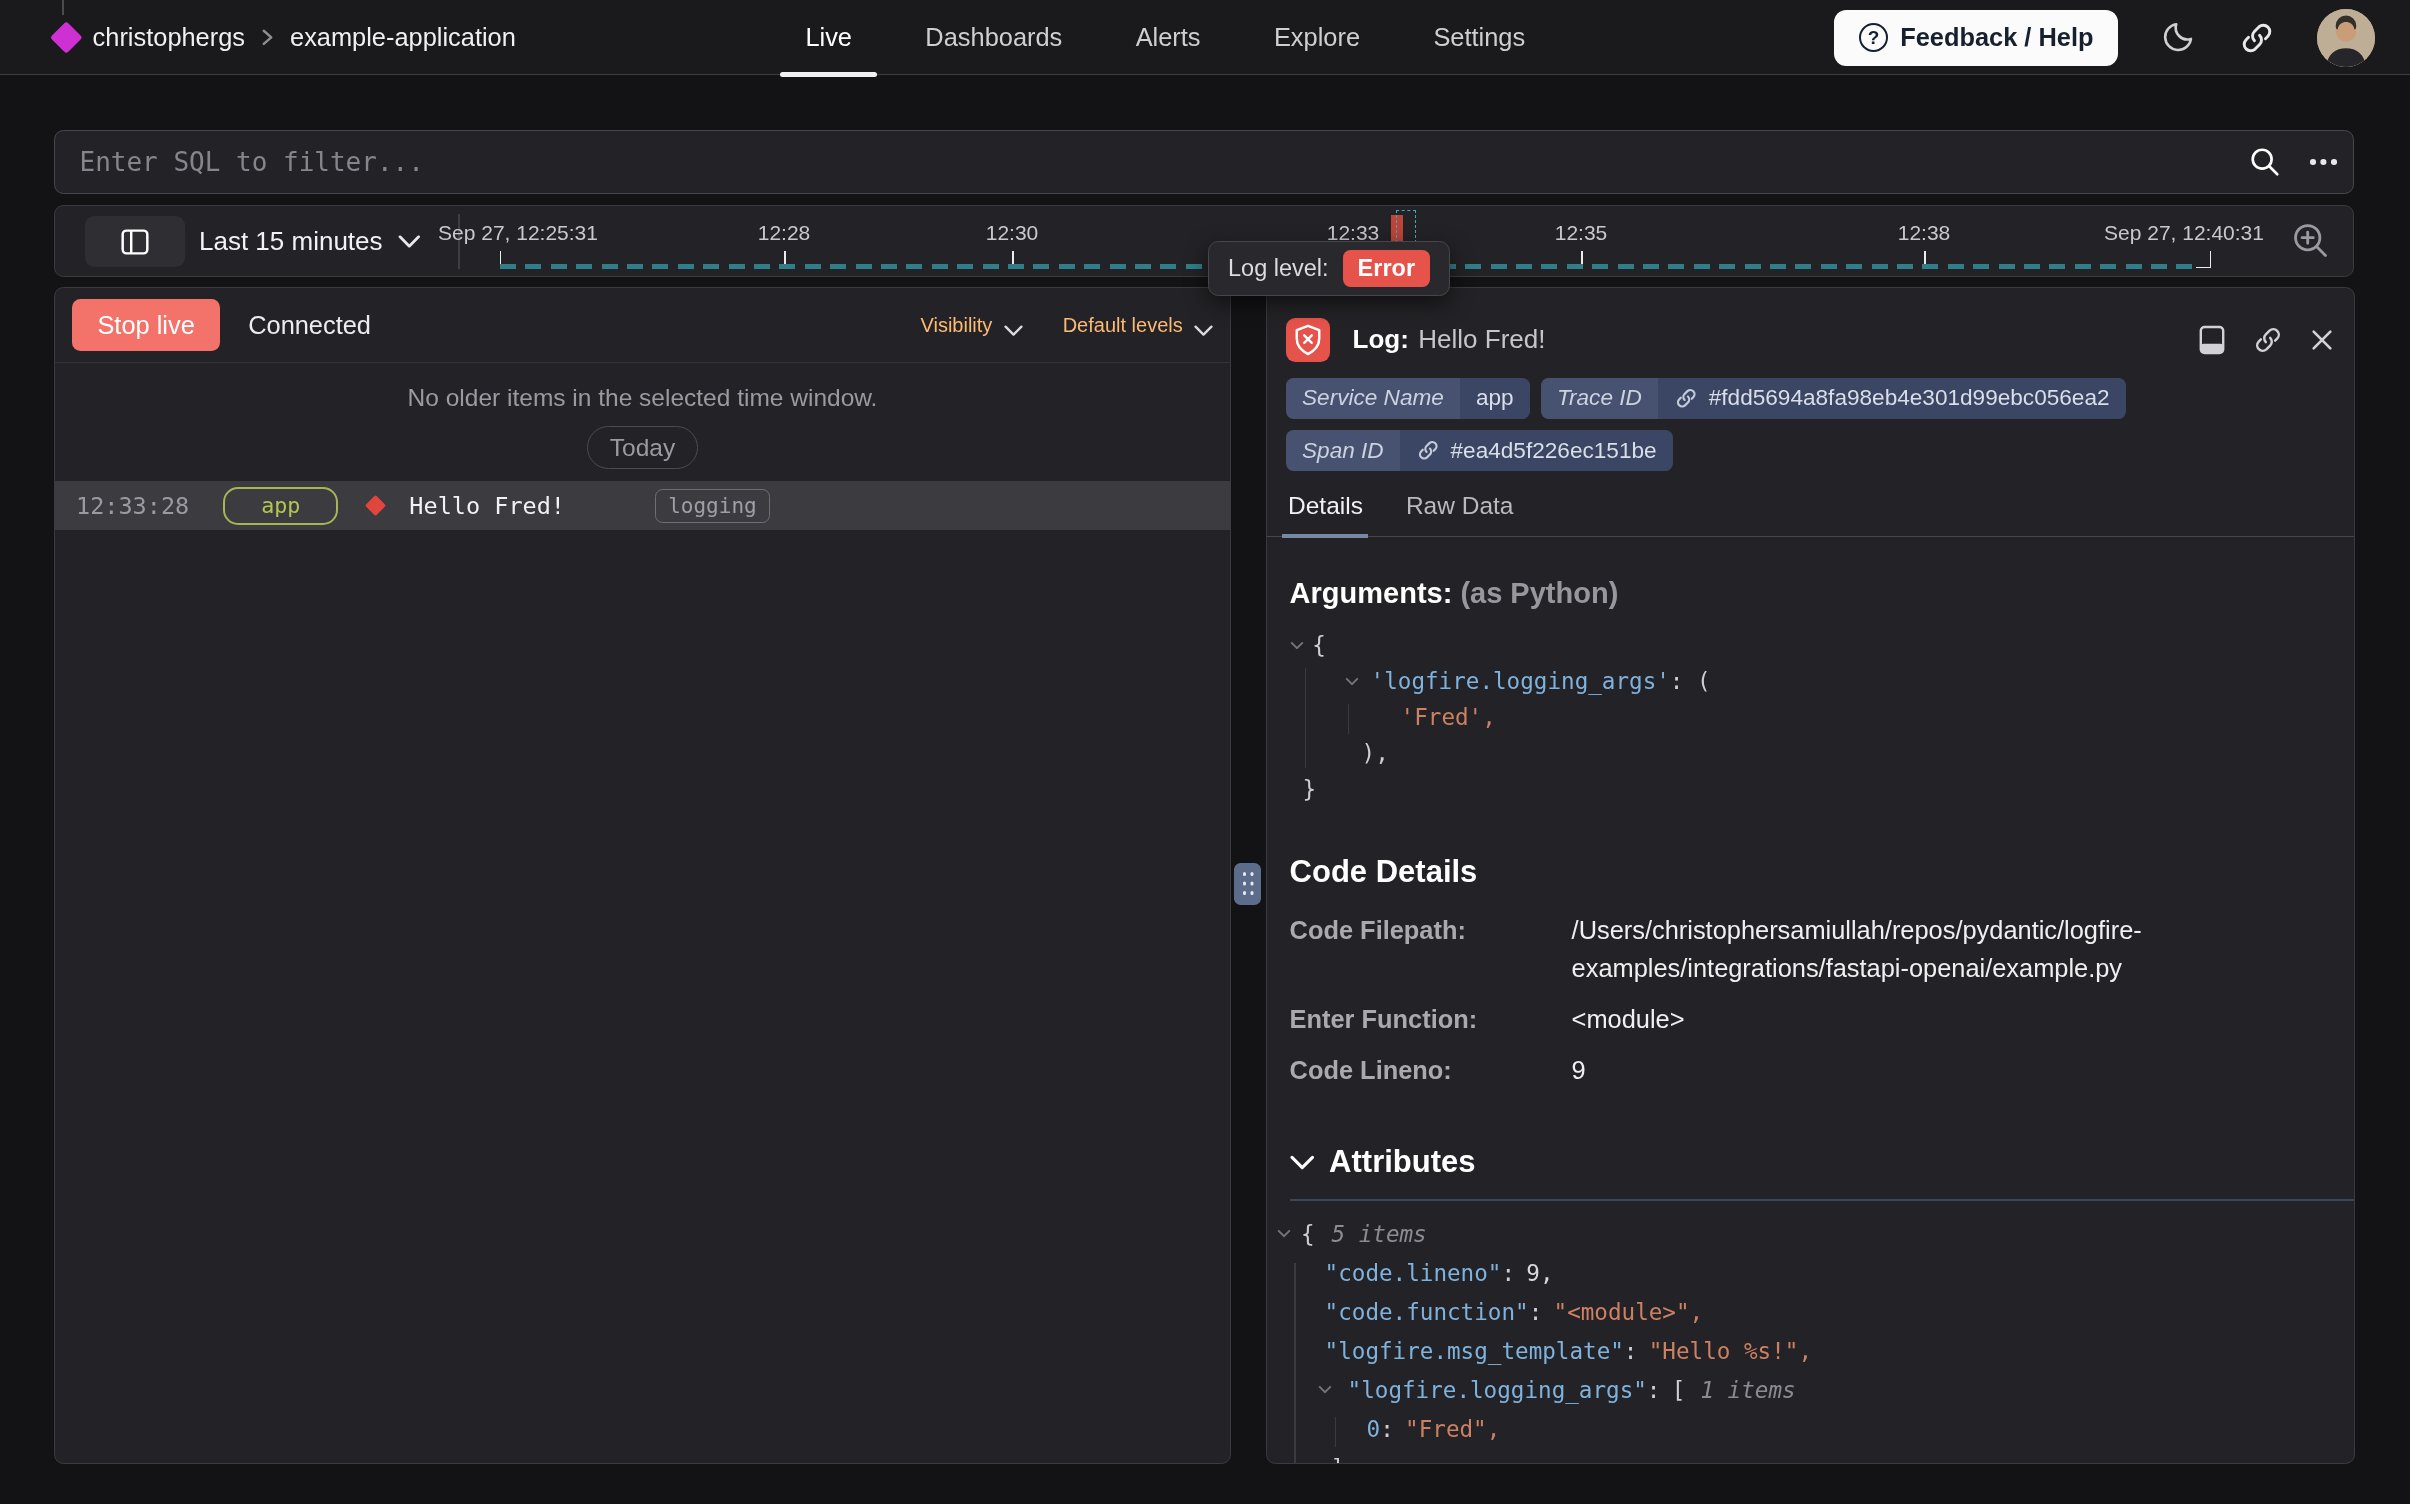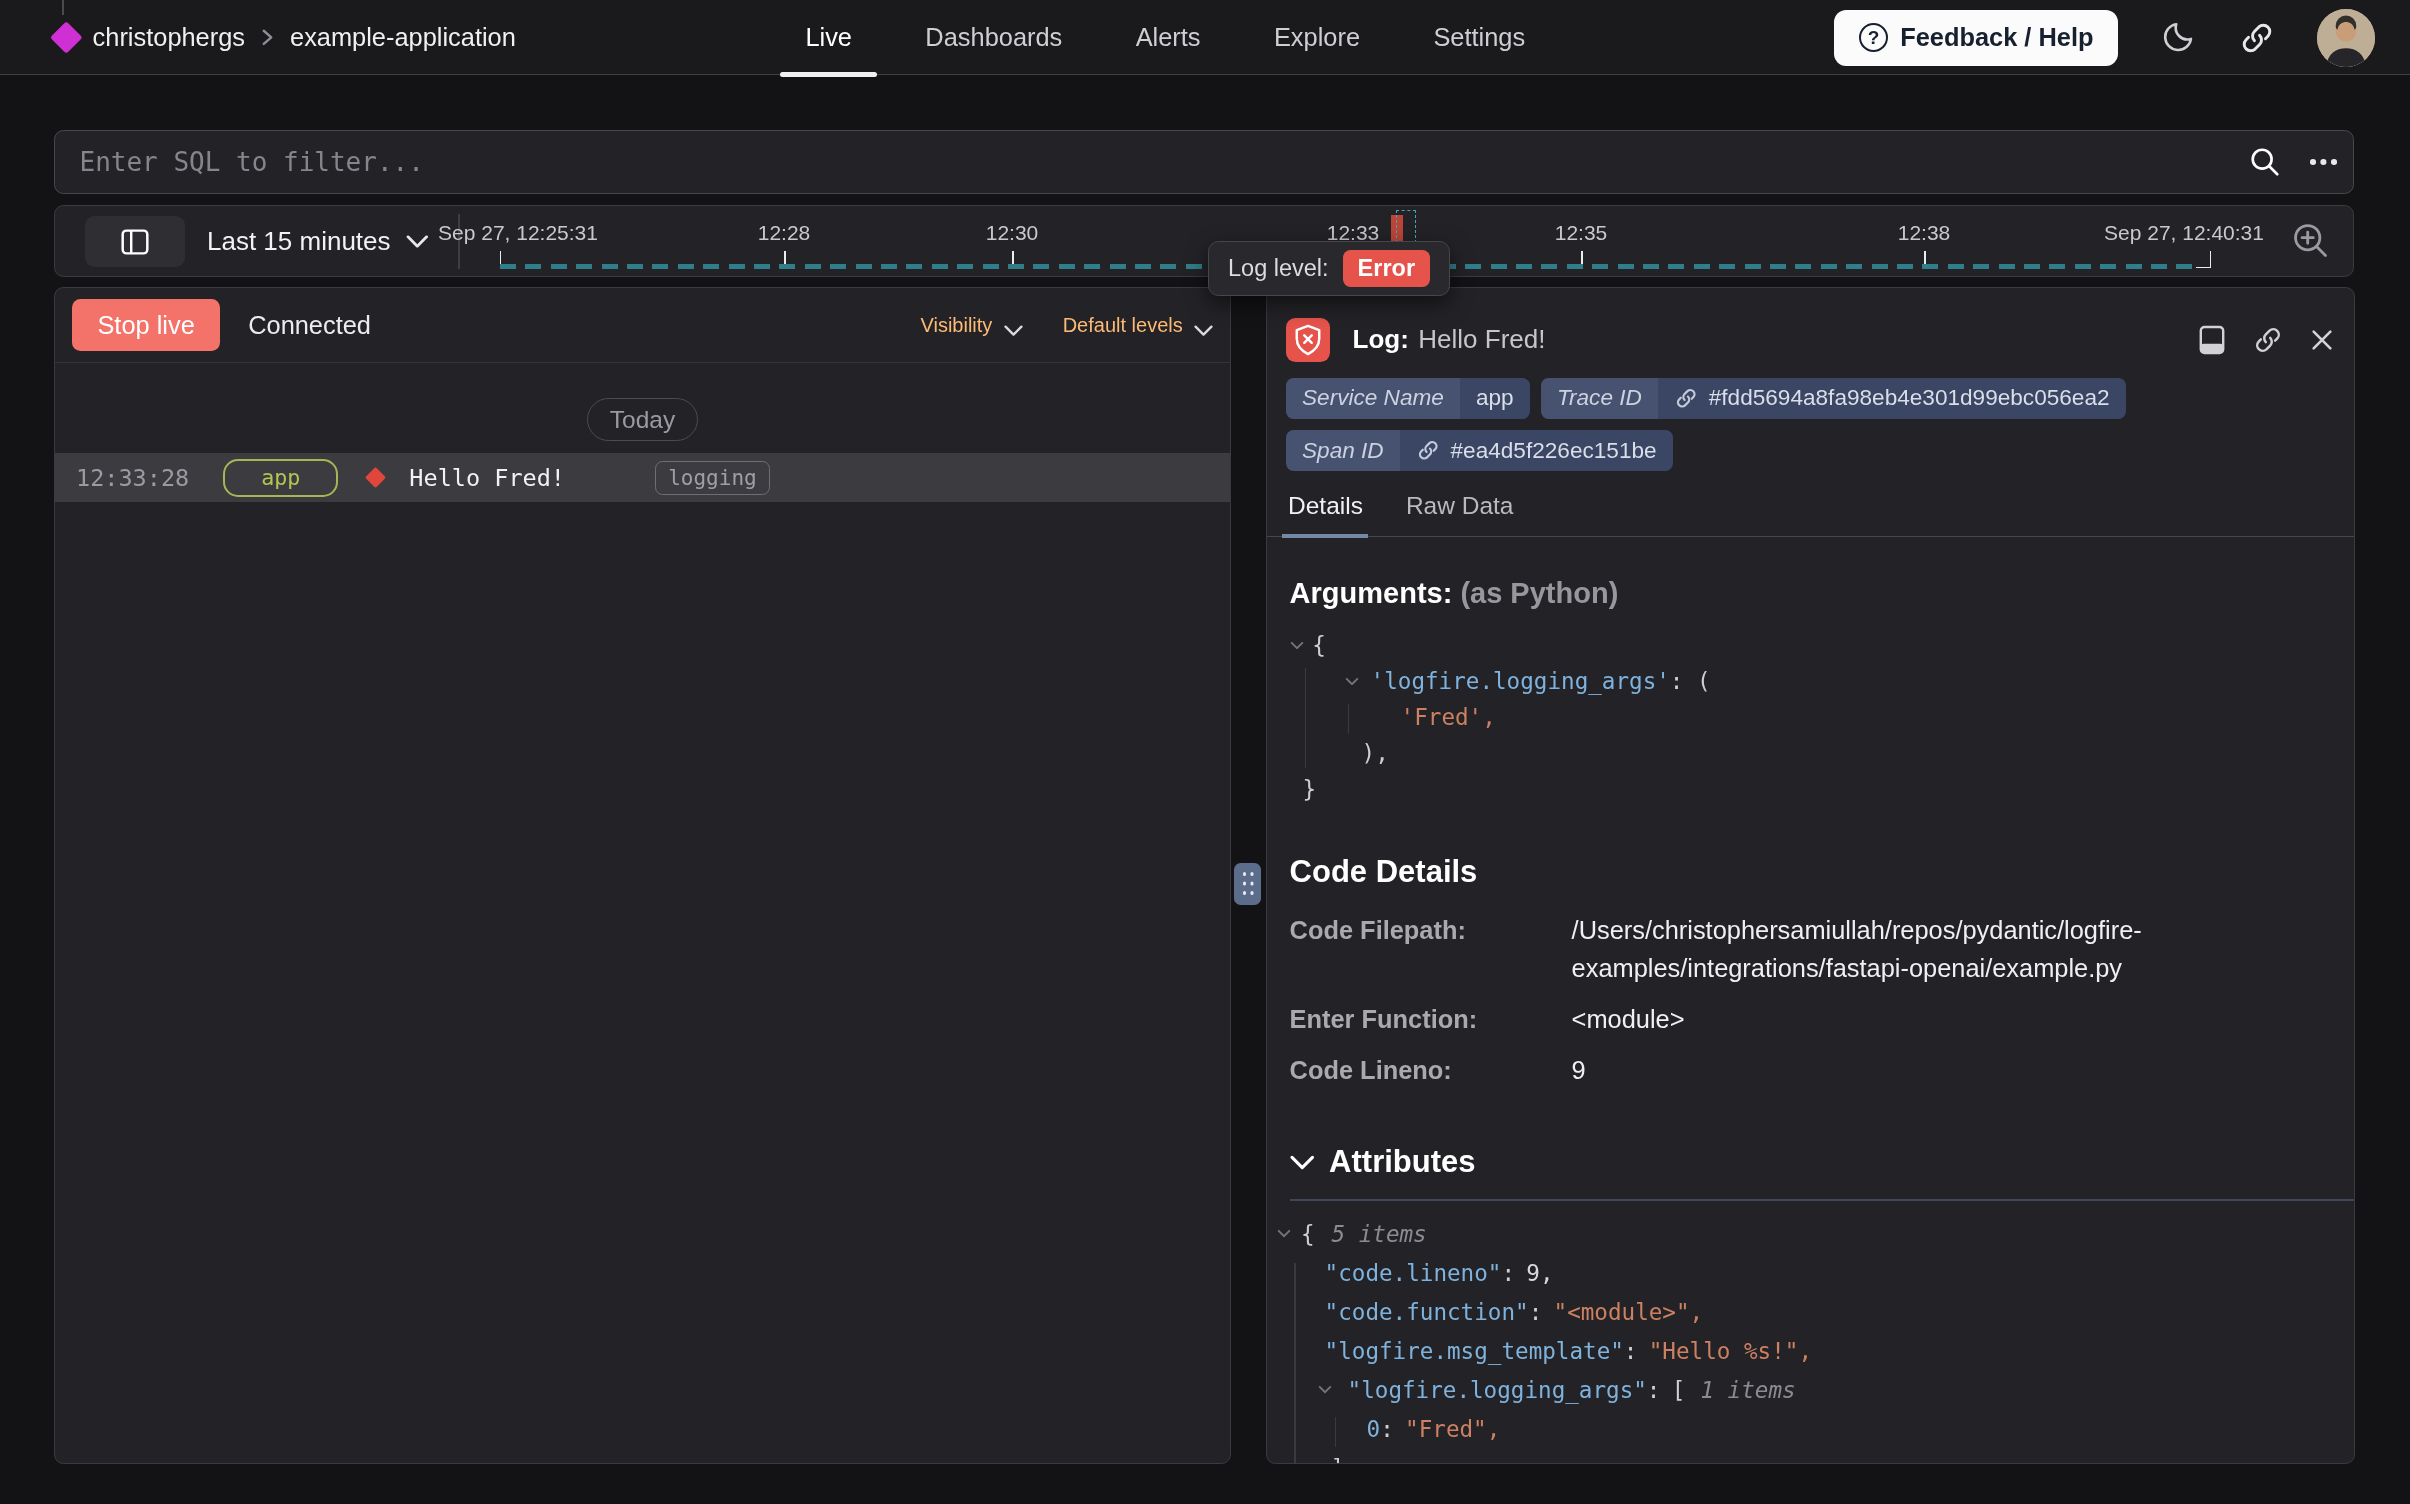--- a/index.html
+++ b/index.html
@@ -41,21 +41,21 @@
                    font-family:"DejaVu Sans Mono", monospace; font-size:26px; color:#e8e8ea; }
   .sql-bar input::placeholder { color:#85858b; }
   .dots3 { width:5.6px; height:5.6px; border-radius:50%; background:#e8e8ea; margin-left:28px; margin-right:13px;
            box-shadow:10.4px 0 0 #e8e8ea, 21px 0 0 #e8e8ea; }
 
   
   .time-panel { position:absolute; left:54px; top:205px; width:2300px; height:72px;
                 background:#232327; border:1.9px solid #3a3a3f; border-radius:9.4px; }
   .panel-toggle { position:absolute; left:30px; top:10.4px; width:100px; height:51px; background:#2e2e33;
                   border-radius:9.4px; display:flex; align-items:center; justify-content:center; cursor:pointer; }
-  .range-select { position:absolute; left:152px; top:0; height:100%; display:flex; align-items:center; gap:15px;
+  .range-select { position:absolute; left:144px; top:0; height:100%; display:flex; align-items:center; gap:15px;
                   font-size:26px; color:#f2f2f4; cursor:pointer;text-align:center; }
   .tp-divider { position:absolute; left:403px; top:7.5px; bottom:7.5px; width:1.9px; background:#3e3e44; }
   .timeline { position:absolute; left:0; top:0; right:0; bottom:0; }
   .t-label { position:absolute; top:15px; font-size:21px; color:#c9c9cd; transform:translateX(-50%); white-space:nowrap; }
   .t-label.edge { transform:none; }
   .t-tick { position:absolute; top:45px; width:1.9px; height:16px; background:#ececee; }
   .t-corner-l { position:absolute; top:45px; width:15px; height:17px; border-left:1.9px solid #ececee; border-bottom:1.9px solid #ececee; }
   .t-corner-r { position:absolute; top:45px; width:15px; height:17px; border-right:1.9px solid #ececee; border-bottom:1.9px solid #ececee; }
   .t-dash { position:absolute; left:445px; width:1695px; top:58px; height:4.7px;
             background:repeating-linear-gradient(90deg, var(--timeline-teal,#2f7e89) 0 16px, transparent 16px 25.4px); }
@@ -284,20 +284,21 @@
     </span>
     <span class="dd">
       <span>Default levels</span>
       <svg class="icon" width="19" height="11.3" viewBox="0 0 24 14">
           <path d="M2 2l10 10L22 2" fill="none" stroke="#dadade" stroke-width="3" stroke-linecap="round" stroke-linejoin="round"></path>
         </svg>
     </span>
   </div>
 
   <div class="empty-block">
+    <div class="empty-msg">No older items in the selected time window.</div>
     <button class="today-pill">Today</button>
   </div>
 
   <div class="log-row">
     <span class="log-ts mono">12:33:28</span>
     <span class="svc-badge mono">app</span>
     <span class="log-diamond"></span>
     <span class="log-msg mono">Hello Fred!</span>
     <span class="tag-badge mono">logging</span>
   </div>

